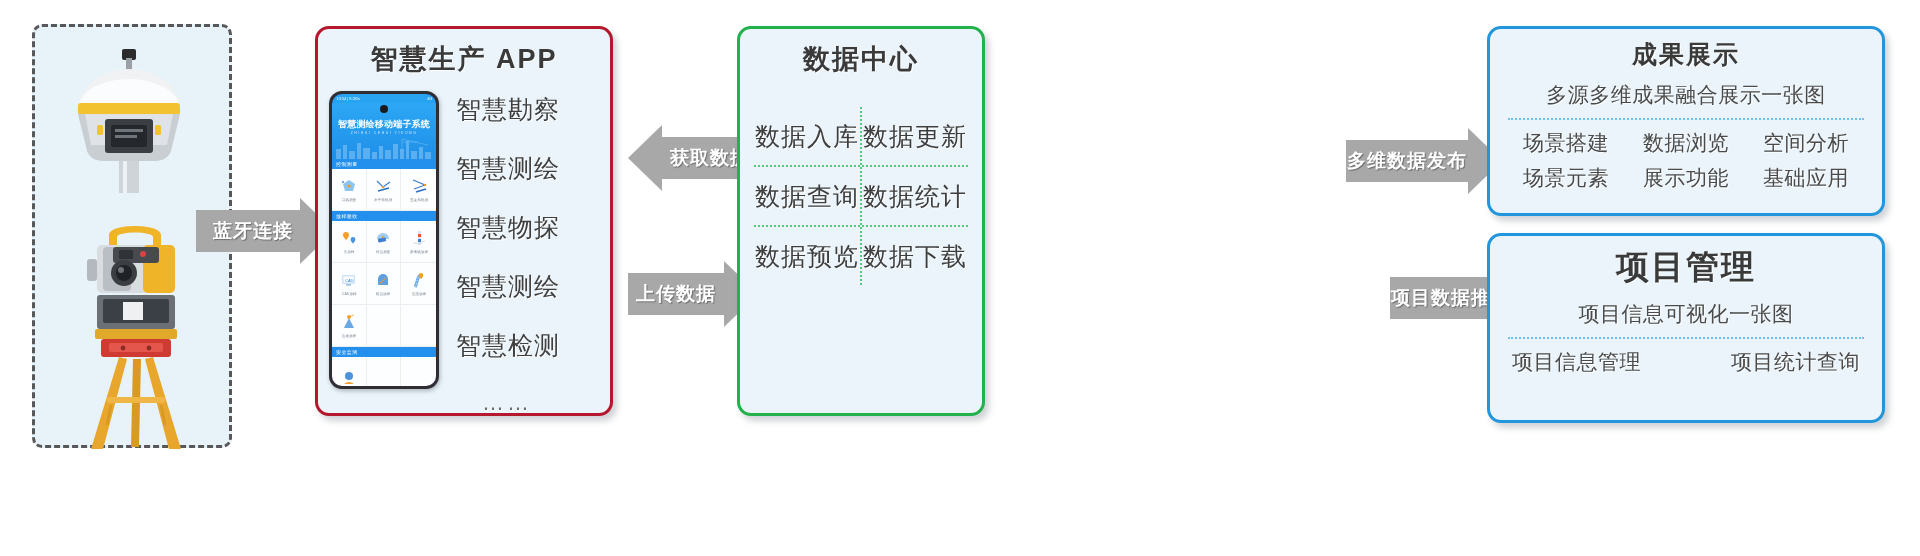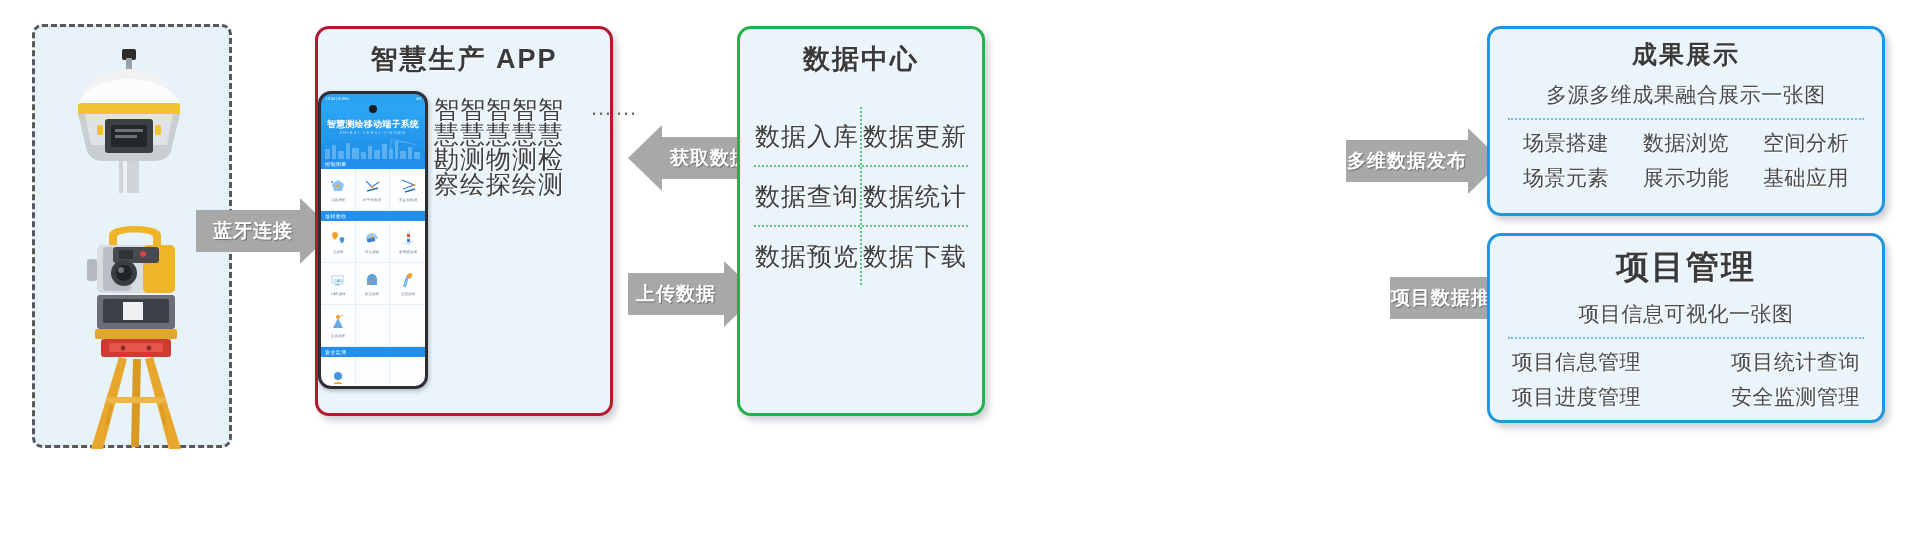--- a/index.html
+++ b/index.html
@@ -201,24 +201,26 @@
     color: #7b8794;
     margin-top: 2px;
     transform: scale(0.9);
     white-space: nowrap;
   }
   .gcell.empty { background:#fdfeff; }
 
   #app-list {
     flex: 1;
     display: flex;
+    flex-direction: column;
     justify-content: flex-start;
     padding-top: 10px;
     padding-left: 6px;
     box-sizing: border-box;
+    gap: 12px;
   }
   .app-list-item {
     font-size: 25px;
     color: #3f3f3f;
     line-height: 1;
     margin-bottom: 22px;
     letter-spacing: 1px;
     text-shadow: 1px 1px 0 rgba(255,255,255,0.85);
   }
   .app-list-item.dots {
@@ -636,20 +638,16 @@
 
   <div class="panel shadowed" id="project-panel">
     <div class="panel-title">项目管理</div>
     <div class="rp-sub">项目信息可视化一张图</div>
     <div class="rp-divider"></div>
     <div class="rp-rows">
       <div class="rp-row">
         <span>项目信息管理</span>
         <span>项目统计查询</span>
       </div>
-      <div class="rp-row">
-        <span>项目进度管理</span>
-        <span>安全监测管理</span>
-      </div>
     </div>
   </div>
 
 </div>
 
 </body></html>

